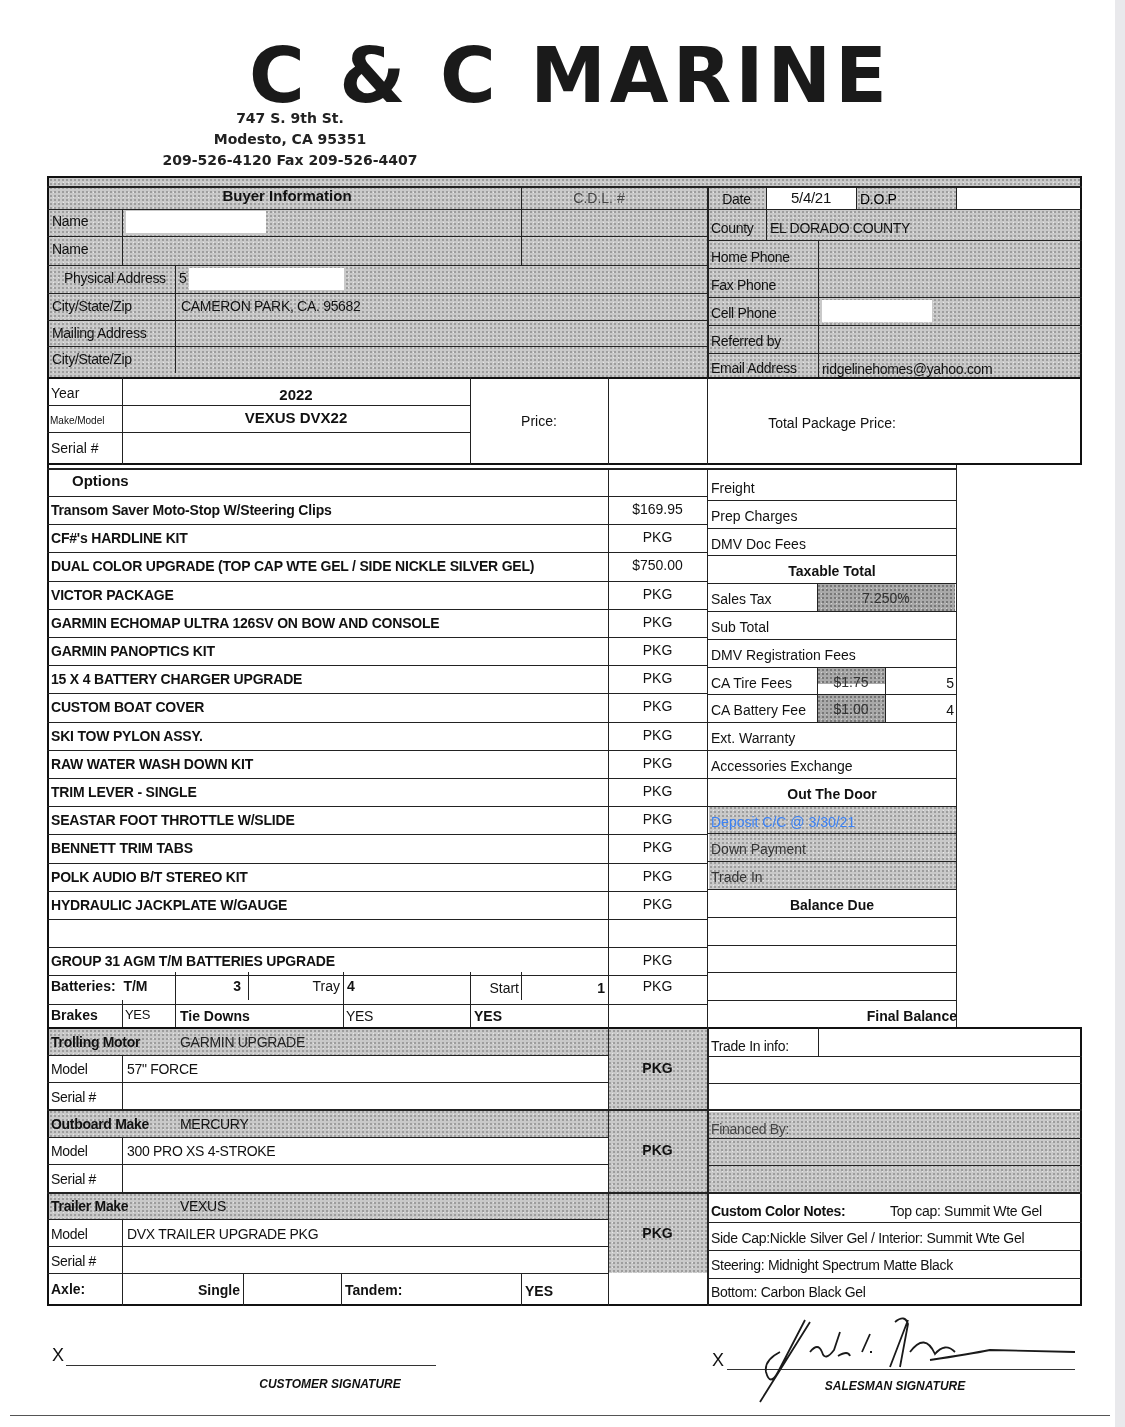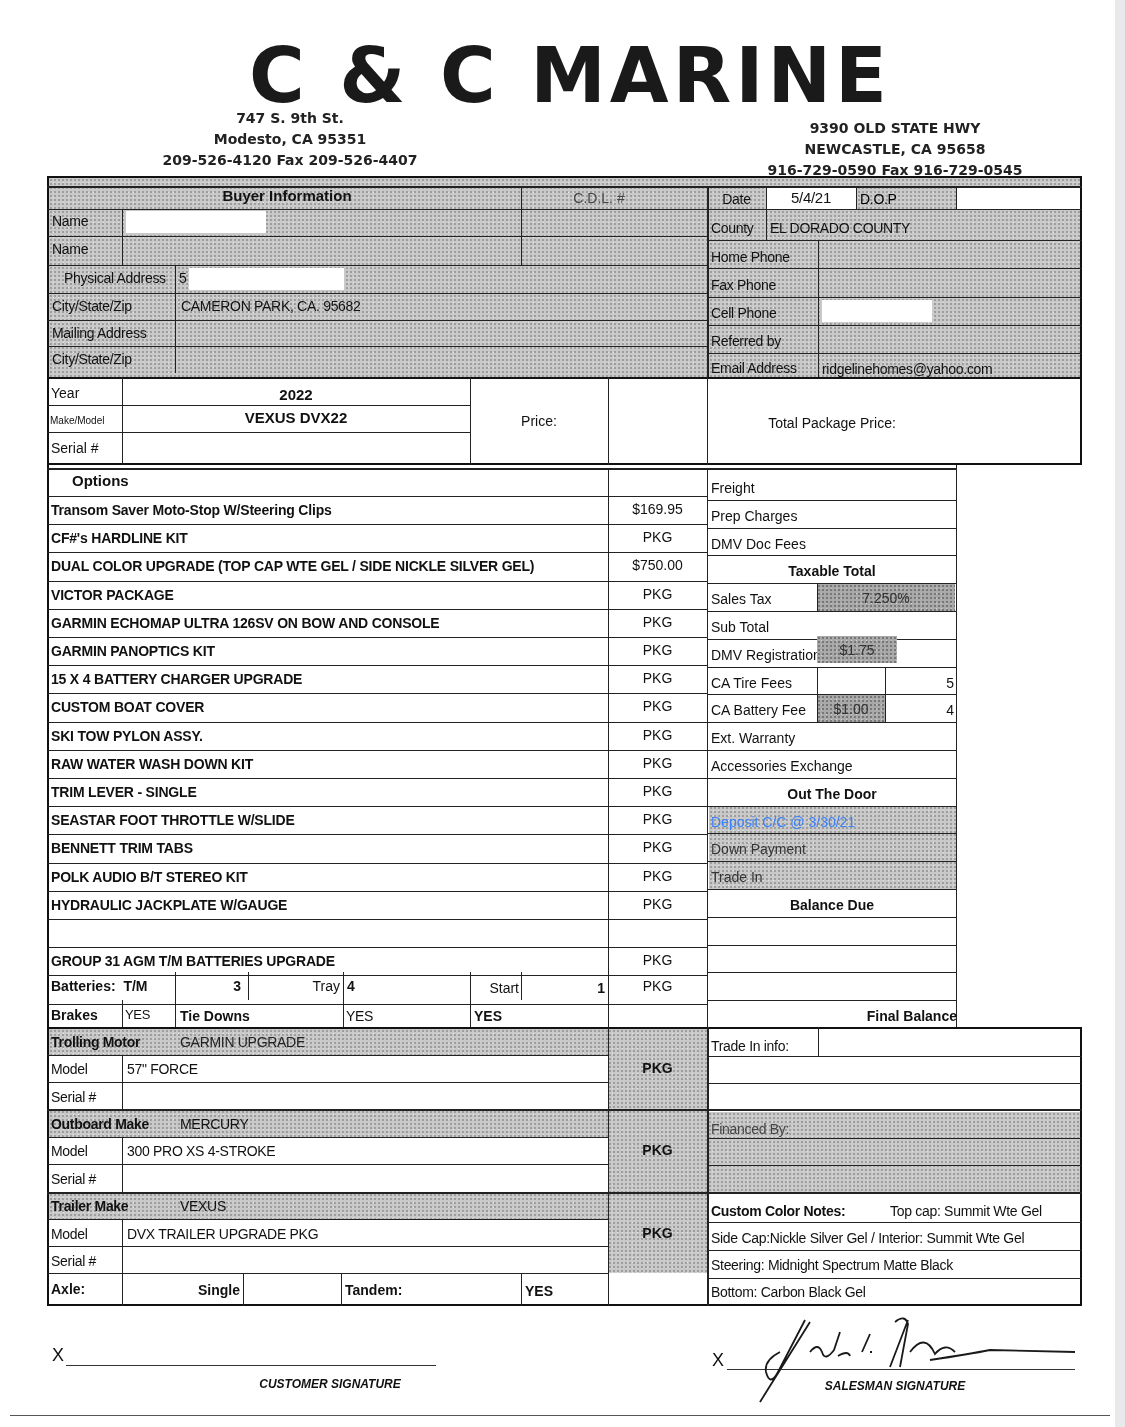--- a/index.html
+++ b/index.html
@@ -37,25 +37,20 @@
 <body>
 
 <div class="page">
 
   <div class="abs logo">C &amp; C MARINE</div>
   <div class="abs addr" style="left:140px;top:108px;width:300px;">
     <div>747 S. 9th St.</div>
     <div>Modesto, CA 95351</div>
     <div>209-526-4120  Fax 209-526-4407</div>
   </div>
-  <div class="abs addr" style="left:745px;top:118px;width:300px;">
-    <div>9390 OLD STATE HWY</div>
-    <div>NEWCASTLE, CA 95658</div>
-    <div>916-729-0590   Fax 916-729-0545</div>
-  </div>
 
   <div class="abs box shade" style="left:47px;top:176px;width:1035px;height:204px;"></div>
 
   <div class="abs" style="left:766px;top:188px;width:90px;height:22px;background:#fff;"></div>
   <div class="abs" style="left:956px;top:188px;width:124px;height:22px;background:#fff;"></div>
 
   <div class="hl" style="left:47px;top:186px;width:1035px;border-top-width:2px;"></div>
   <div class="hl" style="left:47px;top:209px;width:1035px;"></div>
   <div class="hl" style="left:47px;top:236px;width:660px;"></div>
   <div class="hl" style="left:707px;top:240px;width:375px;"></div>
@@ -226,21 +221,21 @@
       <div class="abs shade-dark" style="left: 817px; top: 584px; width: 138px; height: 27px;">
         <div class="t c" style="left: 0px; top: 5px; width: 100%; color: rgb(51, 51, 51);">7.250%</div>
       </div>
       <div class="vl" style="left: 817px; top: 583px; height: 28px;"></div>
       <div class="hl" style="left: 707px; top: 611px; width: 250px;"></div>
       <div class="t" style="top: 618px; left: 711px;">Sub Total</div>
       <div class="hl" style="left: 707px; top: 639px; width: 250px;"></div>
       <div class="t" style="top: 646px; left: 711px;">DMV Registration Fees</div>
       <div class="hl" style="left: 707px; top: 667px; width: 250px;"></div>
       <div class="t" style="top: 674px; left: 711px;">CA Tire Fees</div>
-      <div class="abs shade-dark" style="left: 817px; top: 636px; width: 68px; height: 27px; padding-left: 12px;">
+      <div class="abs shade-dark" style="left: 817px; top: 668px; width: 68px; height: 16px;">
         <div class="t c" style="left: 0px; top: 5px; width: 100%; color: rgb(51, 51, 51);">$1.75</div>
       </div>
       <div class="vl" style="left: 817px; top: 667px; height: 28px;"></div>
       <div class="vl" style="left: 885px; top: 667px; height: 28px;"></div>
       <div class="t r" style="left: 886px; width: 68px; top: 674px;">5</div>
       <div class="hl" style="left: 707px; top: 694px; width: 250px;"></div>
       <div class="t" style="top: 701px; left: 711px;">CA Battery Fee</div>
       <div class="abs shade-dark" style="left: 817px; top: 695px; width: 68px; height: 27px;">
         <div class="t c" style="left: 0px; top: 5px; width: 100%; color: rgb(51, 51, 51);">$1.00</div>
       </div>

